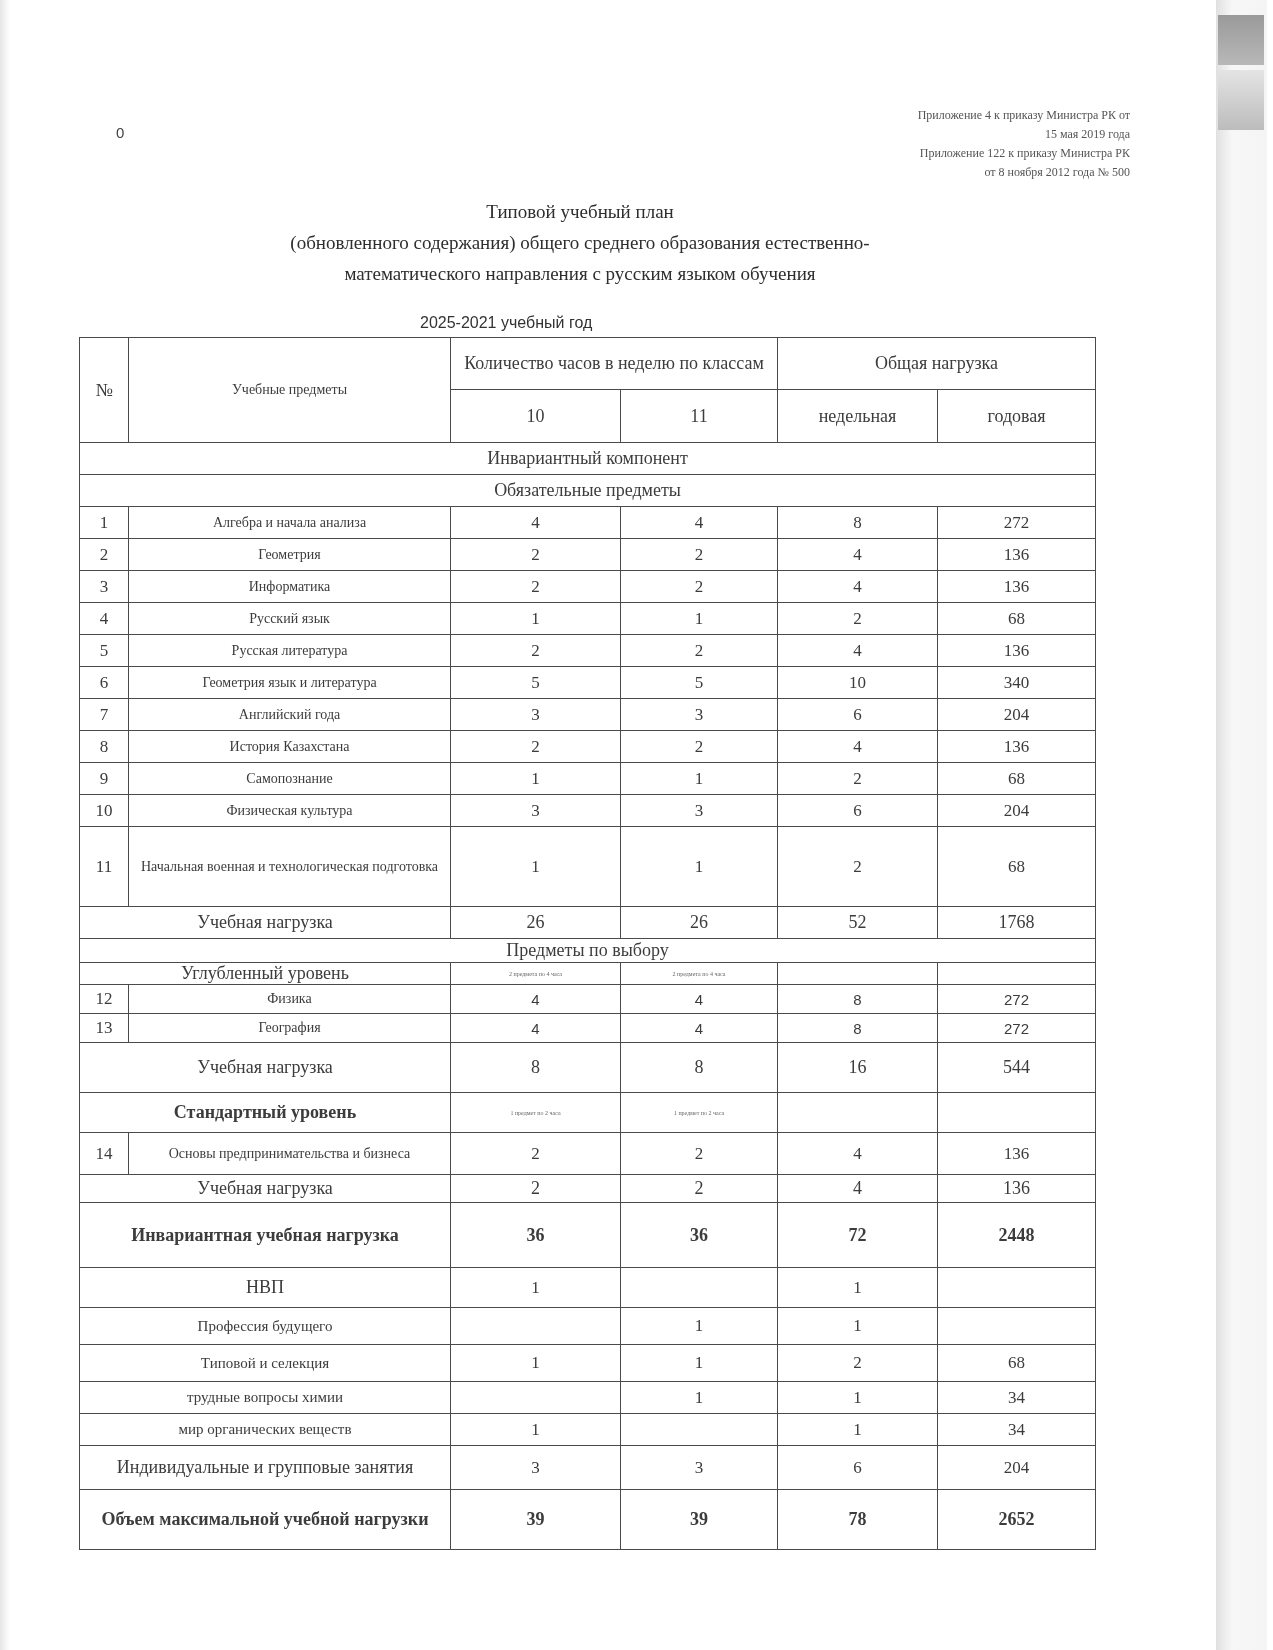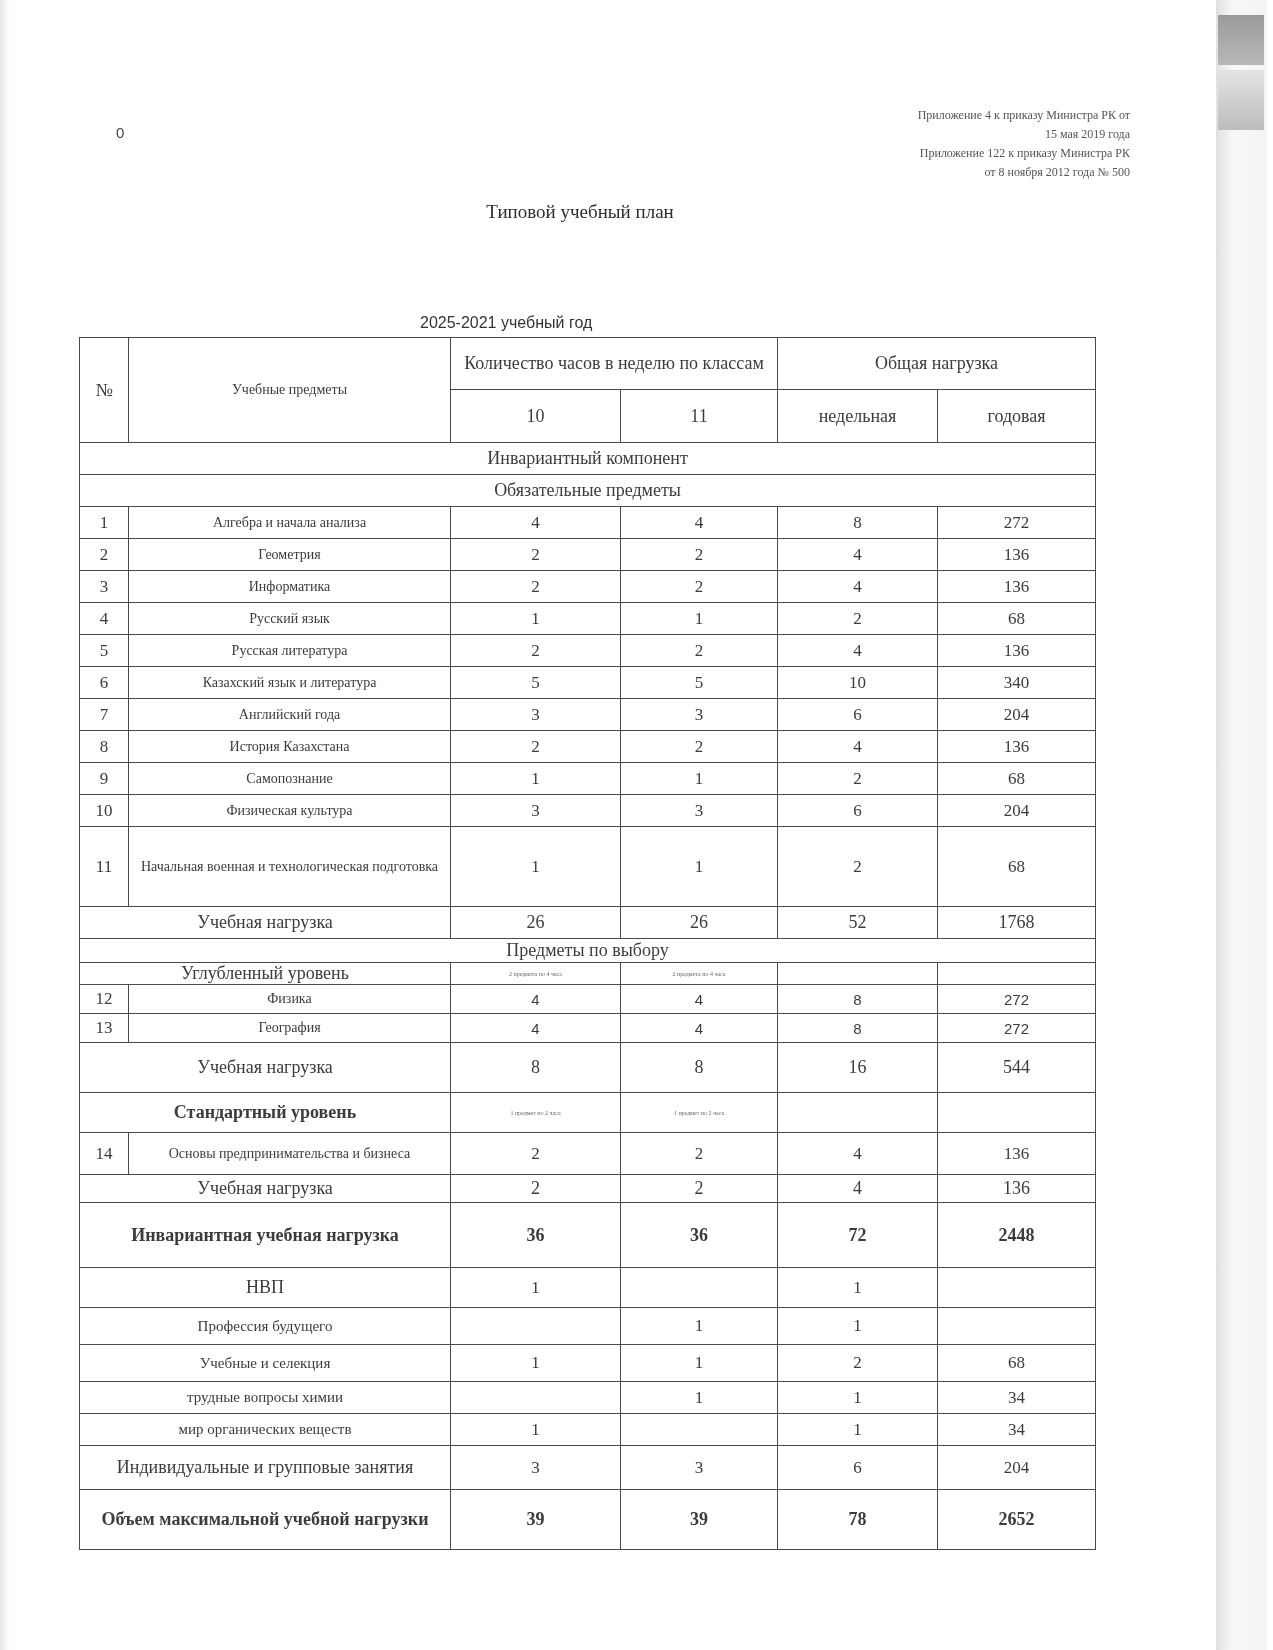--- a/index.html
+++ b/index.html
@@ -71,20 +71,22 @@
 
 <div class="appendix">
   <div>Приложение   4 к приказу Министра РК от</div>
   <div>15 мая 2019 года</div>
   <div>Приложение 122 к приказу Министра РК</div>
   <div>от 8 ноября 2012 года № 500</div>
 </div>
 
 <div class="title-block">
   <div>Типовой учебный план</div>
+  <div>(обновленного содержания) общего среднего образования естественно-</div>
+  <div>математического направления с русским языком обучения</div>
 </div>
 
 <div class="year-caption">2025-2021 учебный год</div>
 
 <table class="plan">
   <colgroup>
     <col style="width:49px">
       <col style="width:322px">
       <col style="width:170px">
     <col style="width:157px">
@@ -145,21 +147,21 @@
       <tr style="height: 32px;">
         <td class="num">5</td>
         <td class="subj">Русская литература</td>
         <td>2</td>
         <td>2</td>
         <td>4</td>
         <td>136</td>
       </tr>
       <tr style="height: 32px;">
         <td class="num">6</td>
-        <td class="subj">Казахский язык и литература</td>
+        <td class="subj">Геометрия язык и литература</td>
         <td>5</td>
         <td>5</td>
         <td>10</td>
         <td>340</td>
       </tr>
       <tr style="height: 32px;">
         <td class="num">7</td>
         <td class="subj">Английский года</td>
         <td>3</td>
         <td>3</td>
@@ -275,21 +277,21 @@
         <td></td>
       </tr>
       <tr style="height: 37px;">
         <td class="left-label" colspan="2">Профессия будущего</td>
         <td></td>
         <td>1</td>
         <td>1</td>
         <td></td>
       </tr>
       <tr style="height: 37px;">
-        <td class="left-label" colspan="2">Учебные и селекция</td>
+        <td class="left-label" colspan="2">Типовой и селекция</td>
         <td>1</td>
         <td>1</td>
         <td>2</td>
         <td>68</td>
       </tr>
       <tr style="height: 32px;">
         <td class="left-label" colspan="2">трудные вопросы химии</td>
         <td></td>
         <td>1</td>
         <td>1</td>

